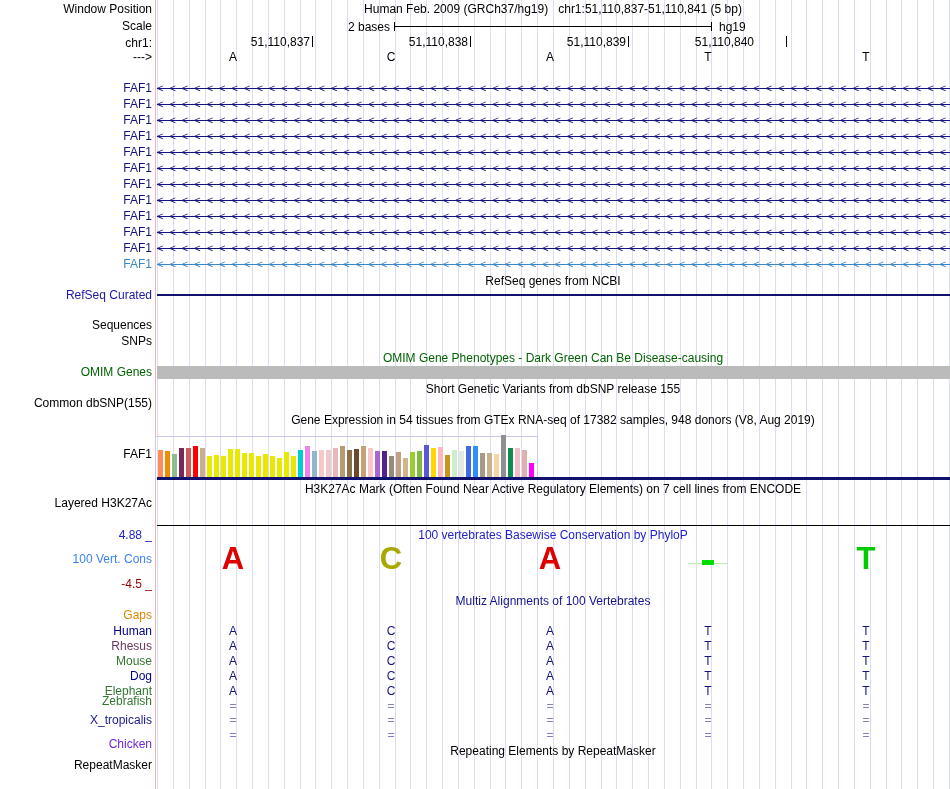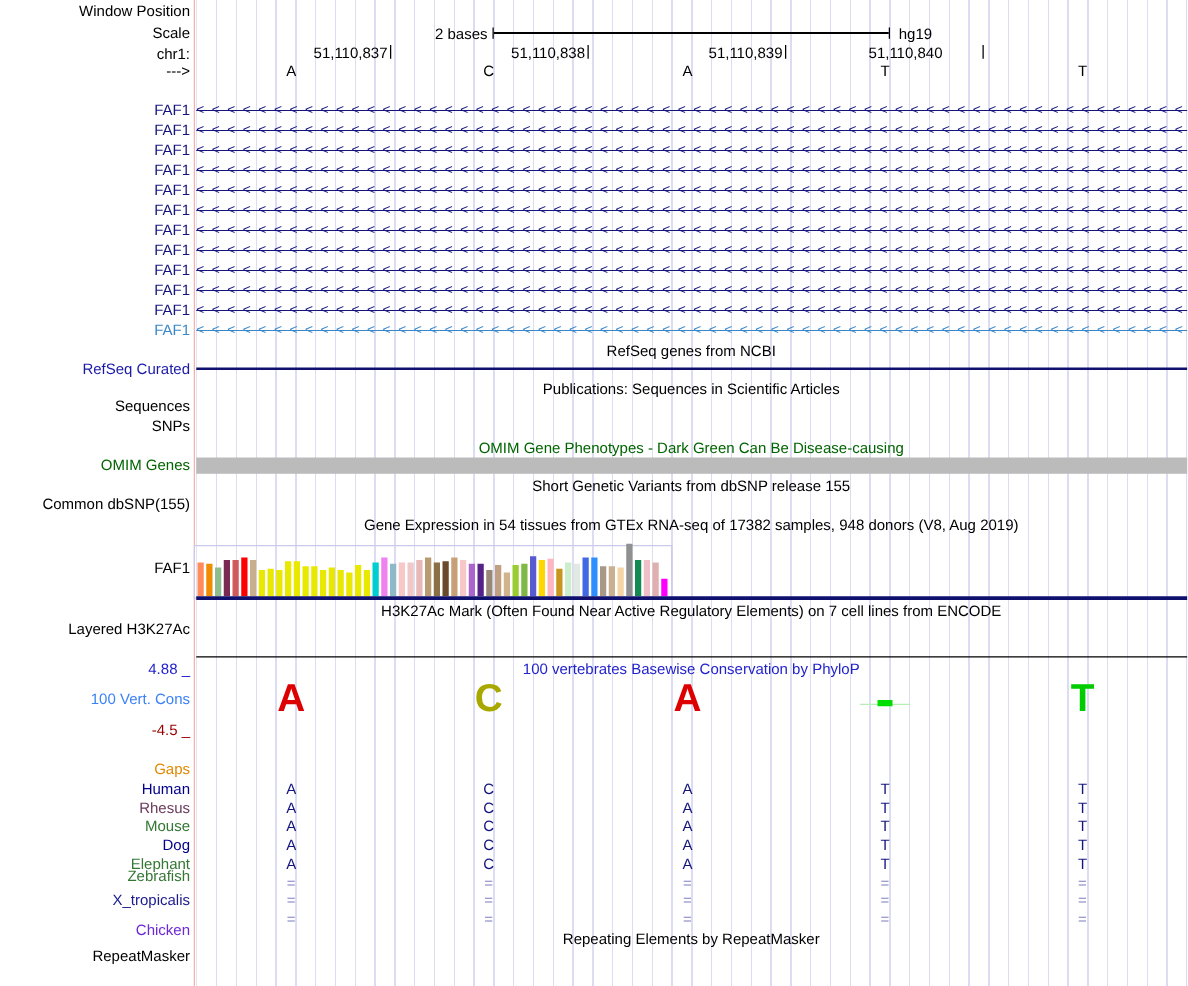--- a/index.html
+++ b/index.html
@@ -27,20 +27,24 @@
 </style>
 </head>
 <body>
 
 <div id="screen">
 
   <div class="abs grid"></div>
   <div class="abs sep"></div>
 
   <div class="abs lbl" style="top:3px;">Window Position</div>
+  <div class="abs title" style="top:3px;">
+    <span>Human Feb. 2009 (GRCh37/hg19)</span>&nbsp;&nbsp;
+    <span>chr1:51,110,837-51,110,841 (5 bp)</span>
+  </div>
 
   <div class="abs lbl" style="top:20px;">Scale</div>
   <div class="abs" style="left:157px;top:20px;width:233px;text-align:right;">2 bases</div>
   <div class="abs scalebar" style="left:394px;top:22px;width:316px;"></div>
   <div class="abs" style="left:719px;top:20px;">hg19</div>
 
   <div class="abs lbl" style="top:37px;">chr1:</div>
   <div id="ruler">
       <div class="abs ruler-num" style="left: 213px; top: 36px;">51,110,837</div>
       <div class="abs tick" style="left: 312px; top: 36px;"></div>
@@ -85,21 +89,20 @@
       <div class="abs lbl" style="top: 242px; color: rgb(20, 20, 126);">FAF1</div>
       <div class="abs gene-line" style="top: 242px; color: rgb(20, 20, 126);">&lt;&lt;&lt;&lt;&lt;&lt;&lt;&lt;&lt;&lt;&lt;&lt;&lt;&lt;&lt;&lt;&lt;&lt;&lt;&lt;&lt;&lt;&lt;&lt;&lt;&lt;&lt;&lt;&lt;&lt;&lt;&lt;&lt;&lt;&lt;&lt;&lt;&lt;&lt;&lt;&lt;&lt;&lt;&lt;&lt;&lt;&lt;&lt;&lt;&lt;&lt;&lt;&lt;&lt;&lt;&lt;&lt;&lt;&lt;&lt;&lt;&lt;&lt;&lt;&lt;&lt;&lt;&lt;&lt;&lt;</div>
       <div class="abs lbl" style="top: 258px; color: rgb(58, 135, 200);">FAF1</div>
       <div class="abs gene-line" style="top: 258px; color: rgb(58, 135, 200);">&lt;&lt;&lt;&lt;&lt;&lt;&lt;&lt;&lt;&lt;&lt;&lt;&lt;&lt;&lt;&lt;&lt;&lt;&lt;&lt;&lt;&lt;&lt;&lt;&lt;&lt;&lt;&lt;&lt;&lt;&lt;&lt;&lt;&lt;&lt;&lt;&lt;&lt;&lt;&lt;&lt;&lt;&lt;&lt;&lt;&lt;&lt;&lt;&lt;&lt;&lt;&lt;&lt;&lt;&lt;&lt;&lt;&lt;&lt;&lt;&lt;&lt;&lt;&lt;&lt;&lt;&lt;&lt;&lt;&lt;</div>
     </div>
 
   <div class="abs title" style="top:275px;">RefSeq genes from NCBI</div>
   <div class="abs lbl" style="top: 289px; color: rgb(26, 26, 166);">RefSeq Curated</div>
   <div class="abs hline" style="top: 294px; height: 2px; background: rgb(16, 16, 110);"></div>
 
-  <div class="abs title" style="top:305px;">Publications: Sequences in Scientific Articles</div>
   <div class="abs lbl" style="top:319px;">Sequences</div>
   <div class="abs lbl" style="top:335px;">SNPs</div>
 
   <div class="abs title" style="top: 352px; color: rgb(0, 100, 0);">OMIM Gene Phenotypes - Dark Green Can Be Disease-causing</div>
   <div class="abs lbl" style="top: 366px; color: rgb(0, 100, 0);">OMIM Genes</div>
   <div class="abs hline" style="top: 366px; height: 13px; background: rgb(187, 187, 187);"></div>
 
   <div class="abs title" style="top:383px;">Short Genetic Variants from dbSNP release 155</div>
   <div class="abs lbl" style="top:397px;">Common dbSNP(155)</div>
 
@@ -174,20 +177,21 @@
   <div class="abs lbl" style="top: 578px; color: rgb(153, 0, 0);">-4.5 _</div>
   <div id="phylop">
       <div class="abs phyl" style="left: 233px; top: 544px; color: rgb(221, 0, 0);">A</div>
       <div class="abs phyl" style="left: 391px; top: 544px; color: rgb(168, 168, 0);">C</div>
       <div class="abs phyl" style="left: 550px; top: 544px; color: rgb(221, 0, 0);">A</div>
       <div class="abs " style="left: 688px; top: 563px; width: 40px; height: 1px; background: rgb(180, 240, 180);"></div>
       <div class="abs " style="left: 702px; top: 560px; width: 12px; height: 5px; background: rgb(0, 221, 0);"></div>
       <div class="abs phyl" style="left: 866px; top: 544px; color: rgb(0, 204, 0);">T</div>
     </div>
 
+  <div class="abs title" style="top: 595px; color: rgb(20, 20, 140);">Multiz Alignments of 100 Vertebrates</div>
   <div class="abs lbl" style="top: 609px; color: rgb(224, 136, 0);">Gaps</div>
   <div id="multiz">
       <div class="abs lbl" style="top: 625px; color: rgb(0, 0, 139);">Human</div>
       <div class="abs aln" style="left: 233px; top: 625px; color: rgb(20, 20, 126);">A</div>
       <div class="abs aln" style="left: 391px; top: 625px; color: rgb(20, 20, 126);">C</div>
       <div class="abs aln" style="left: 550px; top: 625px; color: rgb(20, 20, 126);">A</div>
       <div class="abs aln" style="left: 708px; top: 625px; color: rgb(20, 20, 126);">T</div>
       <div class="abs aln" style="left: 866px; top: 625px; color: rgb(20, 20, 126);">T</div>
       <div class="abs lbl" style="top: 640px; color: rgb(107, 58, 94);">Rhesus</div>
       <div class="abs aln" style="left: 233px; top: 640px; color: rgb(20, 20, 126);">A</div>

